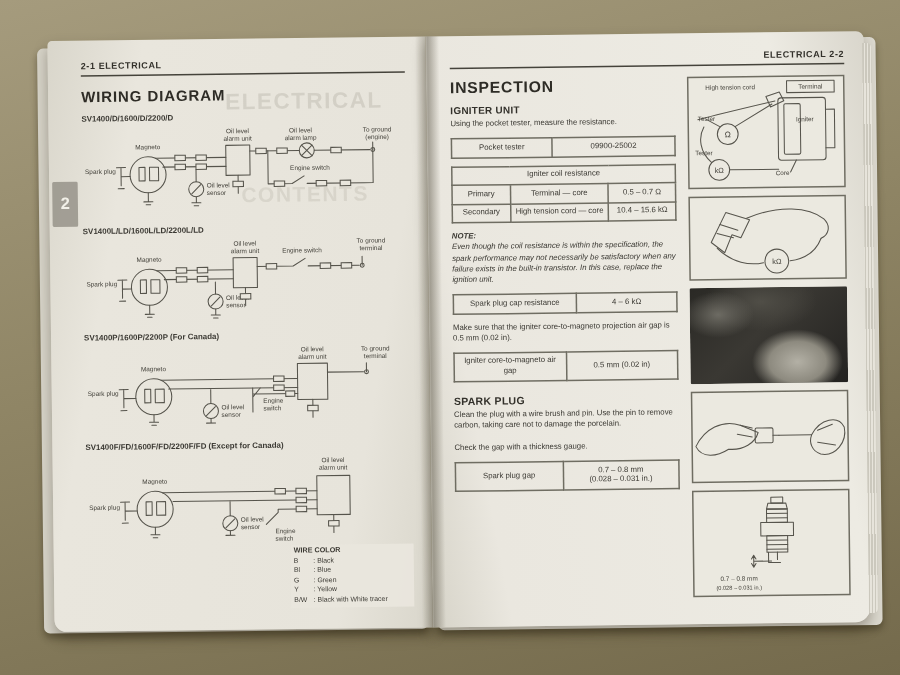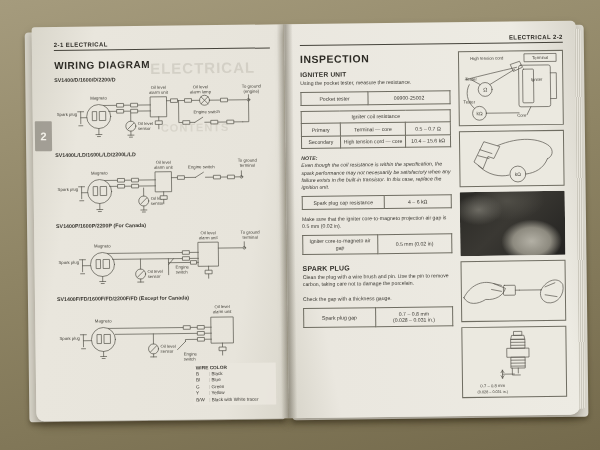--- a/index.html
+++ b/index.html
@@ -29,21 +29,21 @@
 
   
   .lp-inner{position:absolute;inset:0;padding:15px 14px 0 22px;}
   .p-header{font-size:6px;font-weight:bold;letter-spacing:.4px;color:#33312b;
     border-bottom:1.6px solid #45433b;padding-bottom:2px;}
   .rp-header{font-size:6px;font-weight:bold;letter-spacing:.4px;color:#33312b;text-align:right;
     border-bottom:1.4px solid #45433b;padding-bottom:2px;}
   .lp-title{margin-top:9px;font-size:10px;font-weight:bold;letter-spacing:.6px;color:#2e2c26;}
   .ghost{position:absolute;font-weight:bold;color:rgba(105,100,84,.16);letter-spacing:1px;pointer-events:none;}
   .g1{left:118px;top:34px;font-size:15px;}
-  .g2{left:128px;top:96px;font-size:11px;color:rgba(105,100,84,.12);}
+  .g2{left:128px;top:96px;font-size:14px;color:rgba(105,100,84,.12);}
   .diag{margin-top:6px;}
   .model{font-size:5.3px;font-weight:bold;color:#3b3933;margin-bottom:1px;}
   .diag svg{display:block;}
   .s{stroke:#56544c;stroke-width:.7;fill:none;stroke-linecap:round;stroke-linejoin:round;}
   .conn{fill:#e9e6dd;stroke:#56544c;stroke-width:.7;}
   svg text{fill:#45433c;font-size:4.3px;font-family:"Liberation Sans",sans-serif;stroke:none;}
   .legend{position:absolute;right:12px;bottom:14px;width:78px;font-size:4.6px;color:#3b3933;
     background:rgba(233,230,221,.92);padding:2px;}
   .lg-title{font-weight:bold;font-size:4.8px;margin-bottom:1px;}
   .lg-row{display:flex;line-height:1.4;}

